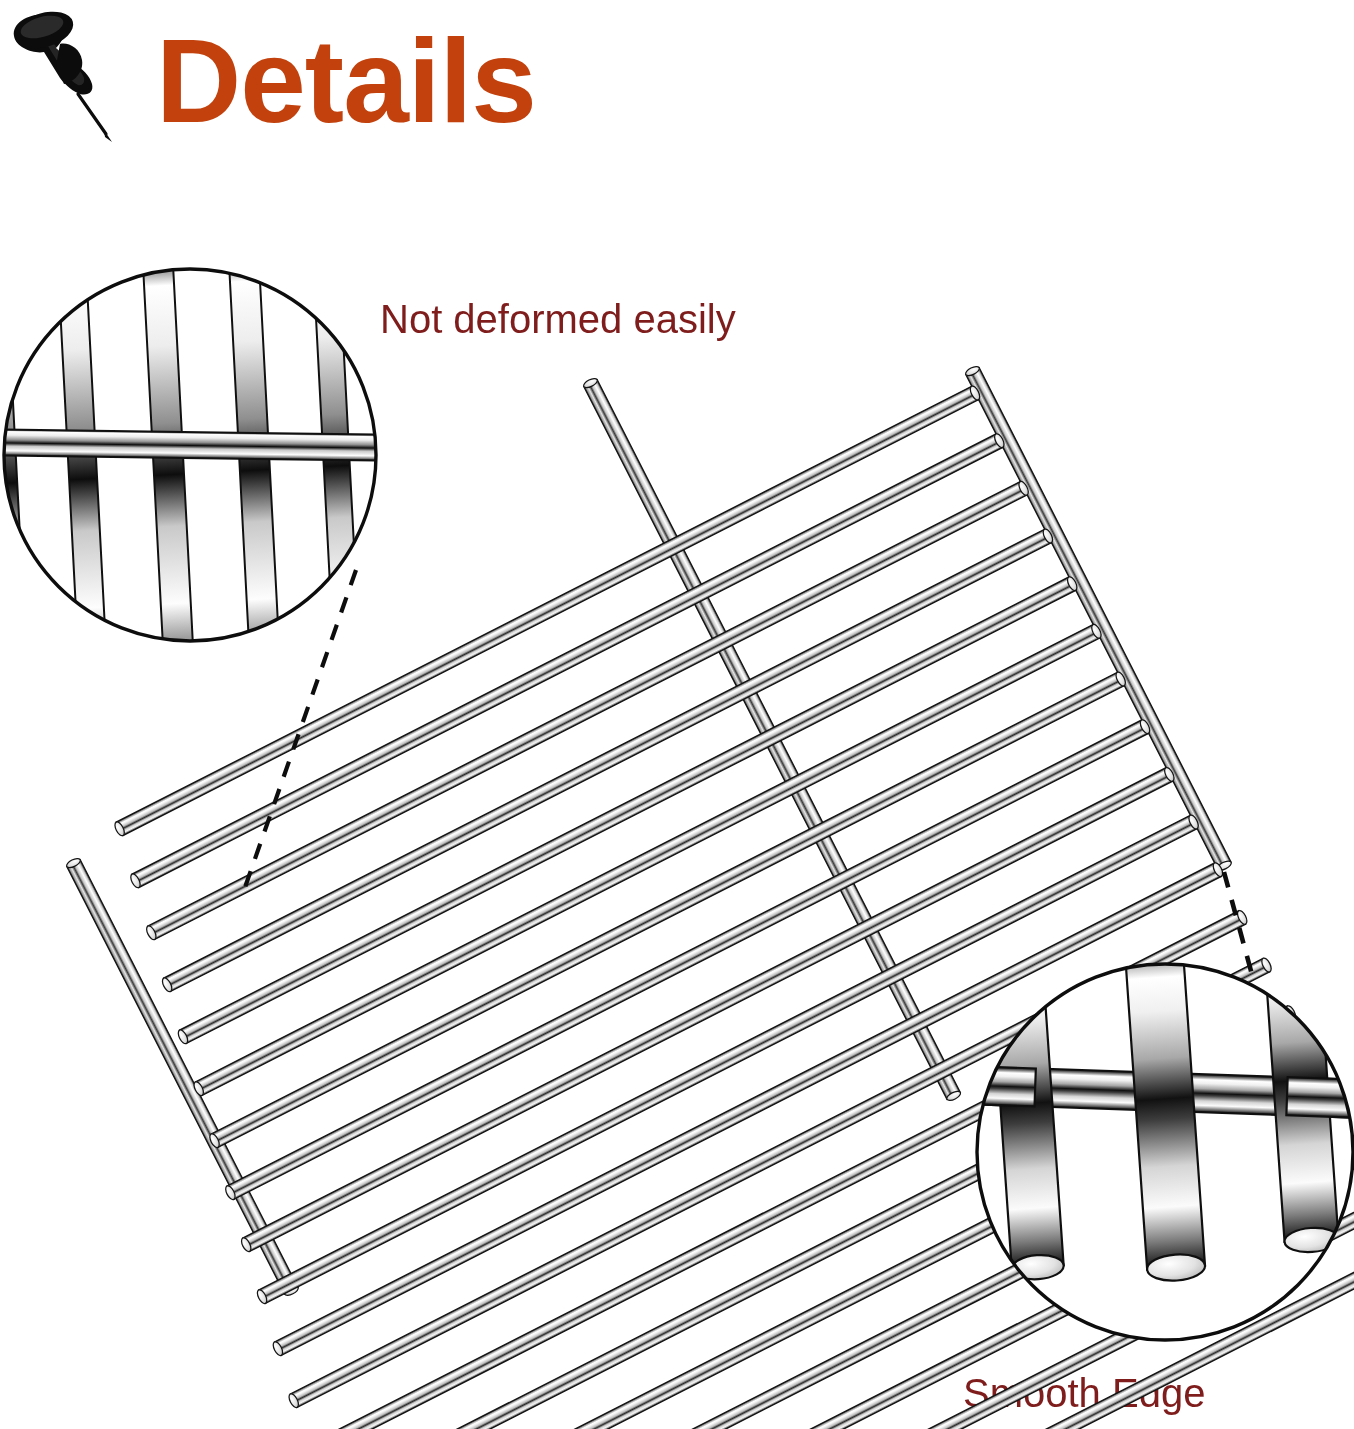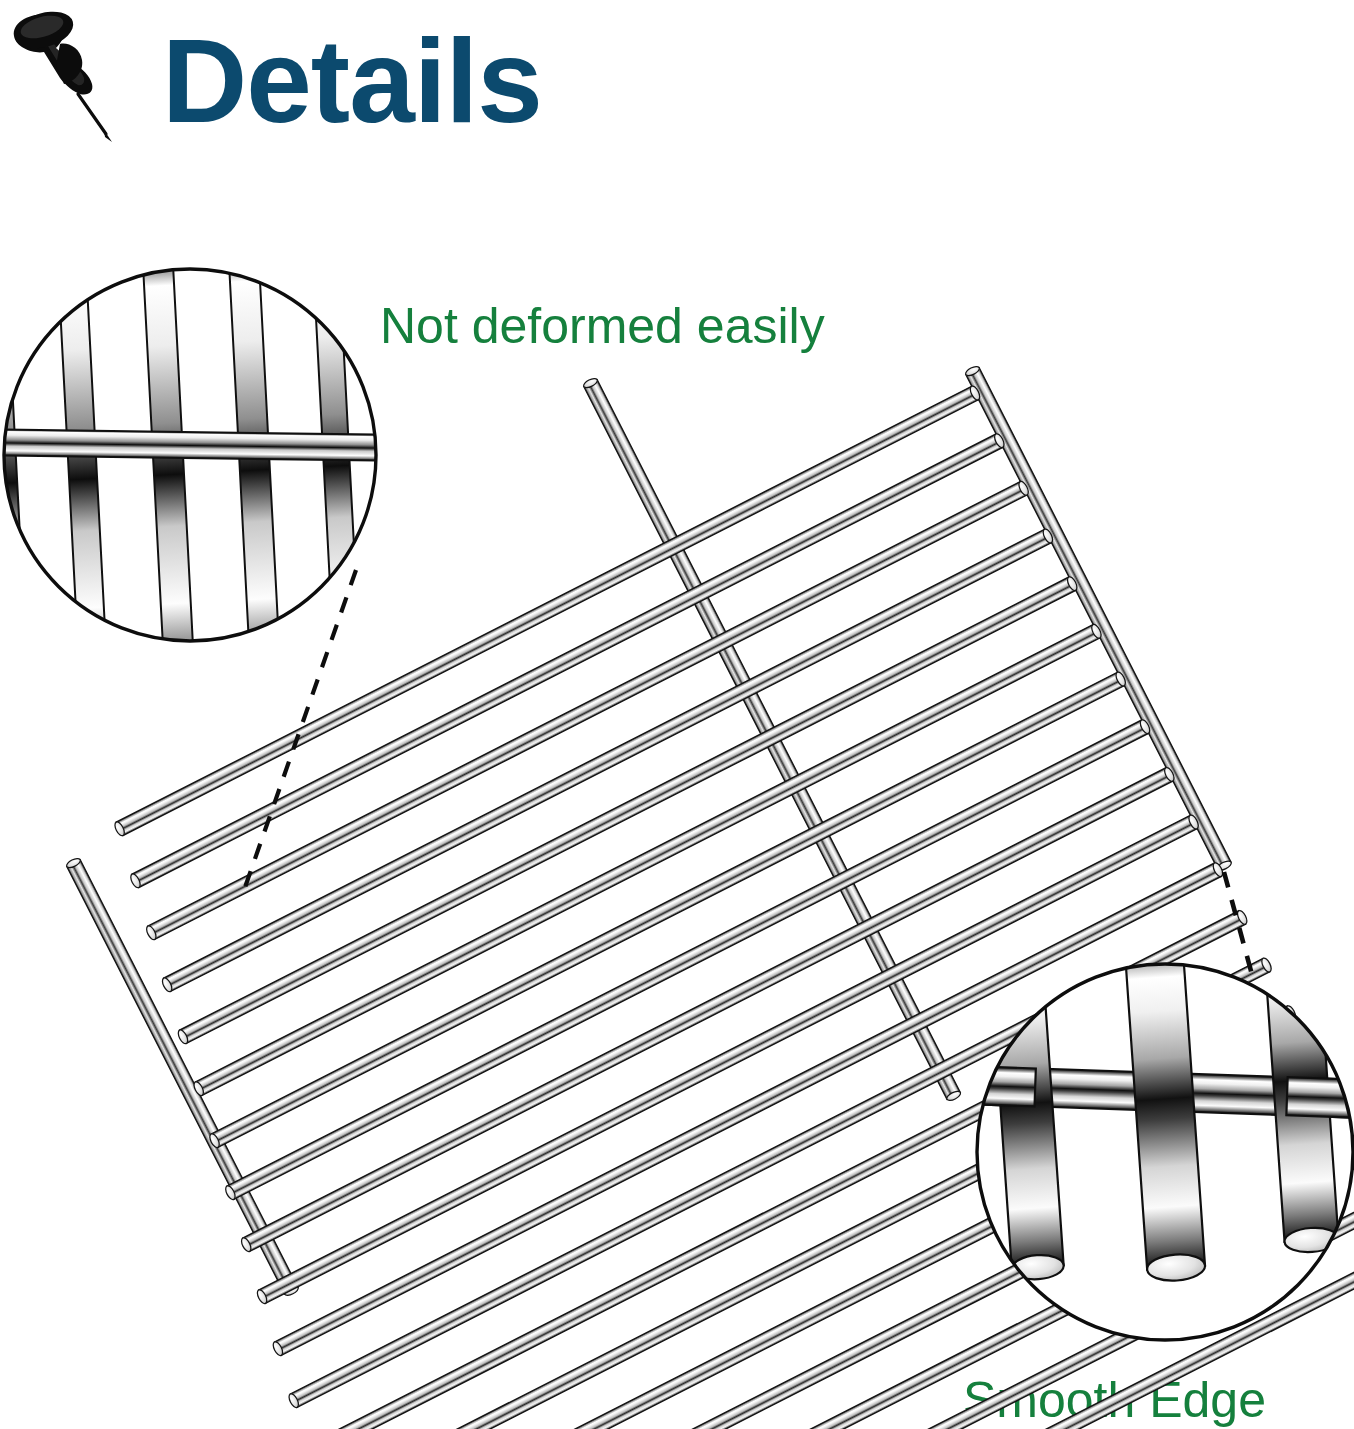--- a/index.html
+++ b/index.html
@@ -1,22 +1,22 @@
 <!DOCTYPE html>
 <html><head>
 <meta charset="utf-8">
 <style>
   html,body{margin:0;padding:0;background:#ffffff;}
   body{width:1354px;height:1429px;position:relative;overflow:hidden;
        font-family:"Liberation Sans",sans-serif;color:#111;}
   .stage{position:absolute;inset:0;}
   #scene{position:absolute;left:0;top:0;width:1354px;height:1429px;}
-  .hdr{position:absolute;left:162px;top:22px;font-size:118px;font-weight:bold;
-       letter-spacing:-1px;line-height:1;color:#0c4a6e;white-space:nowrap;}
-  .cap{position:absolute;font-size:50px;color:#15803d;white-space:nowrap;letter-spacing:0px;}
+  .hdr{position:absolute;left:156px;top:22px;font-size:118px;font-weight:bold;
+       letter-spacing:-1px;line-height:1;color:#c2410c;white-space:nowrap;}
+  .cap{position:absolute;font-size:40px;color:#7f1d1d;white-space:nowrap;letter-spacing:0px;}
   .cap-top{left:380px;top:297px;}
   .cap-bot{left:963px;top:1371px;}
 </style>
 </head>
 <body>
 
 <div class="stage">
 
   <div class="hdr">Details</div>
 

